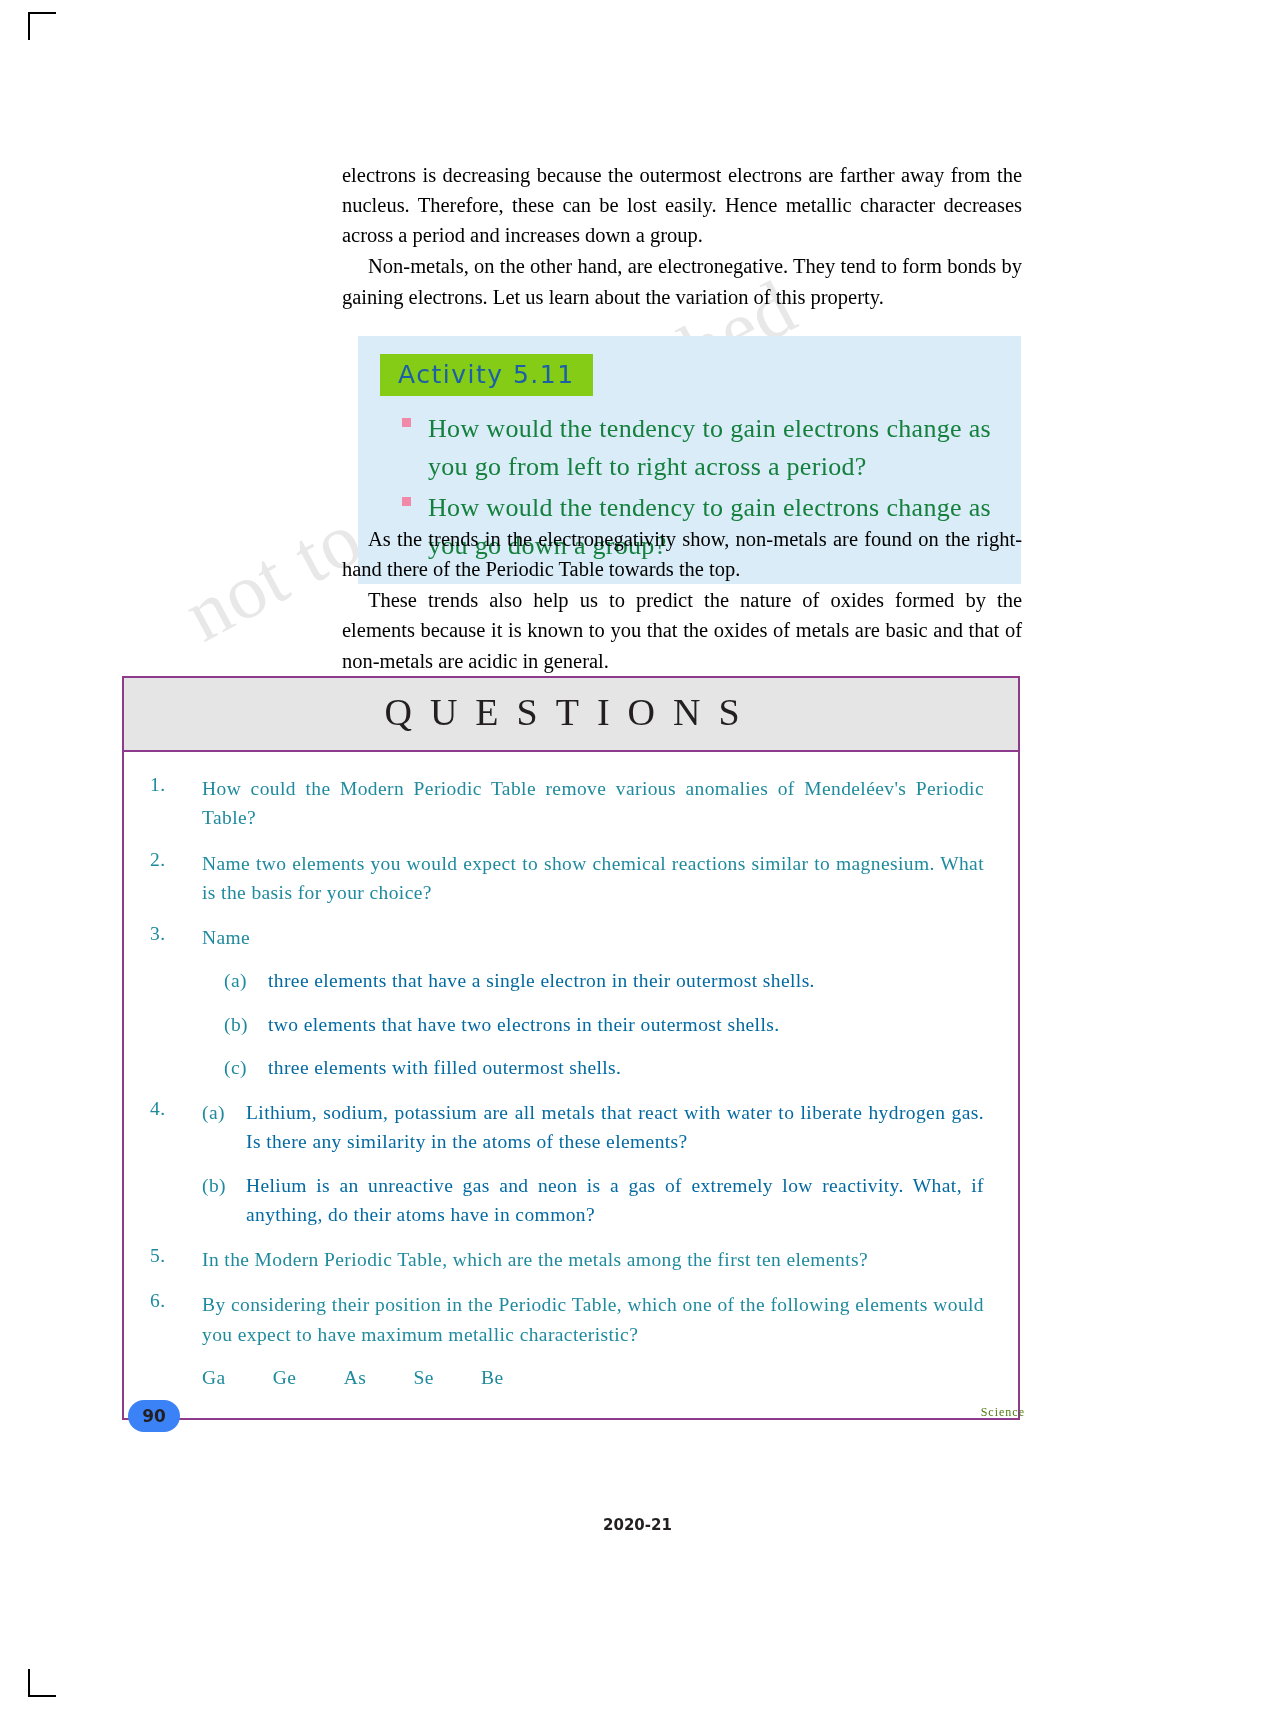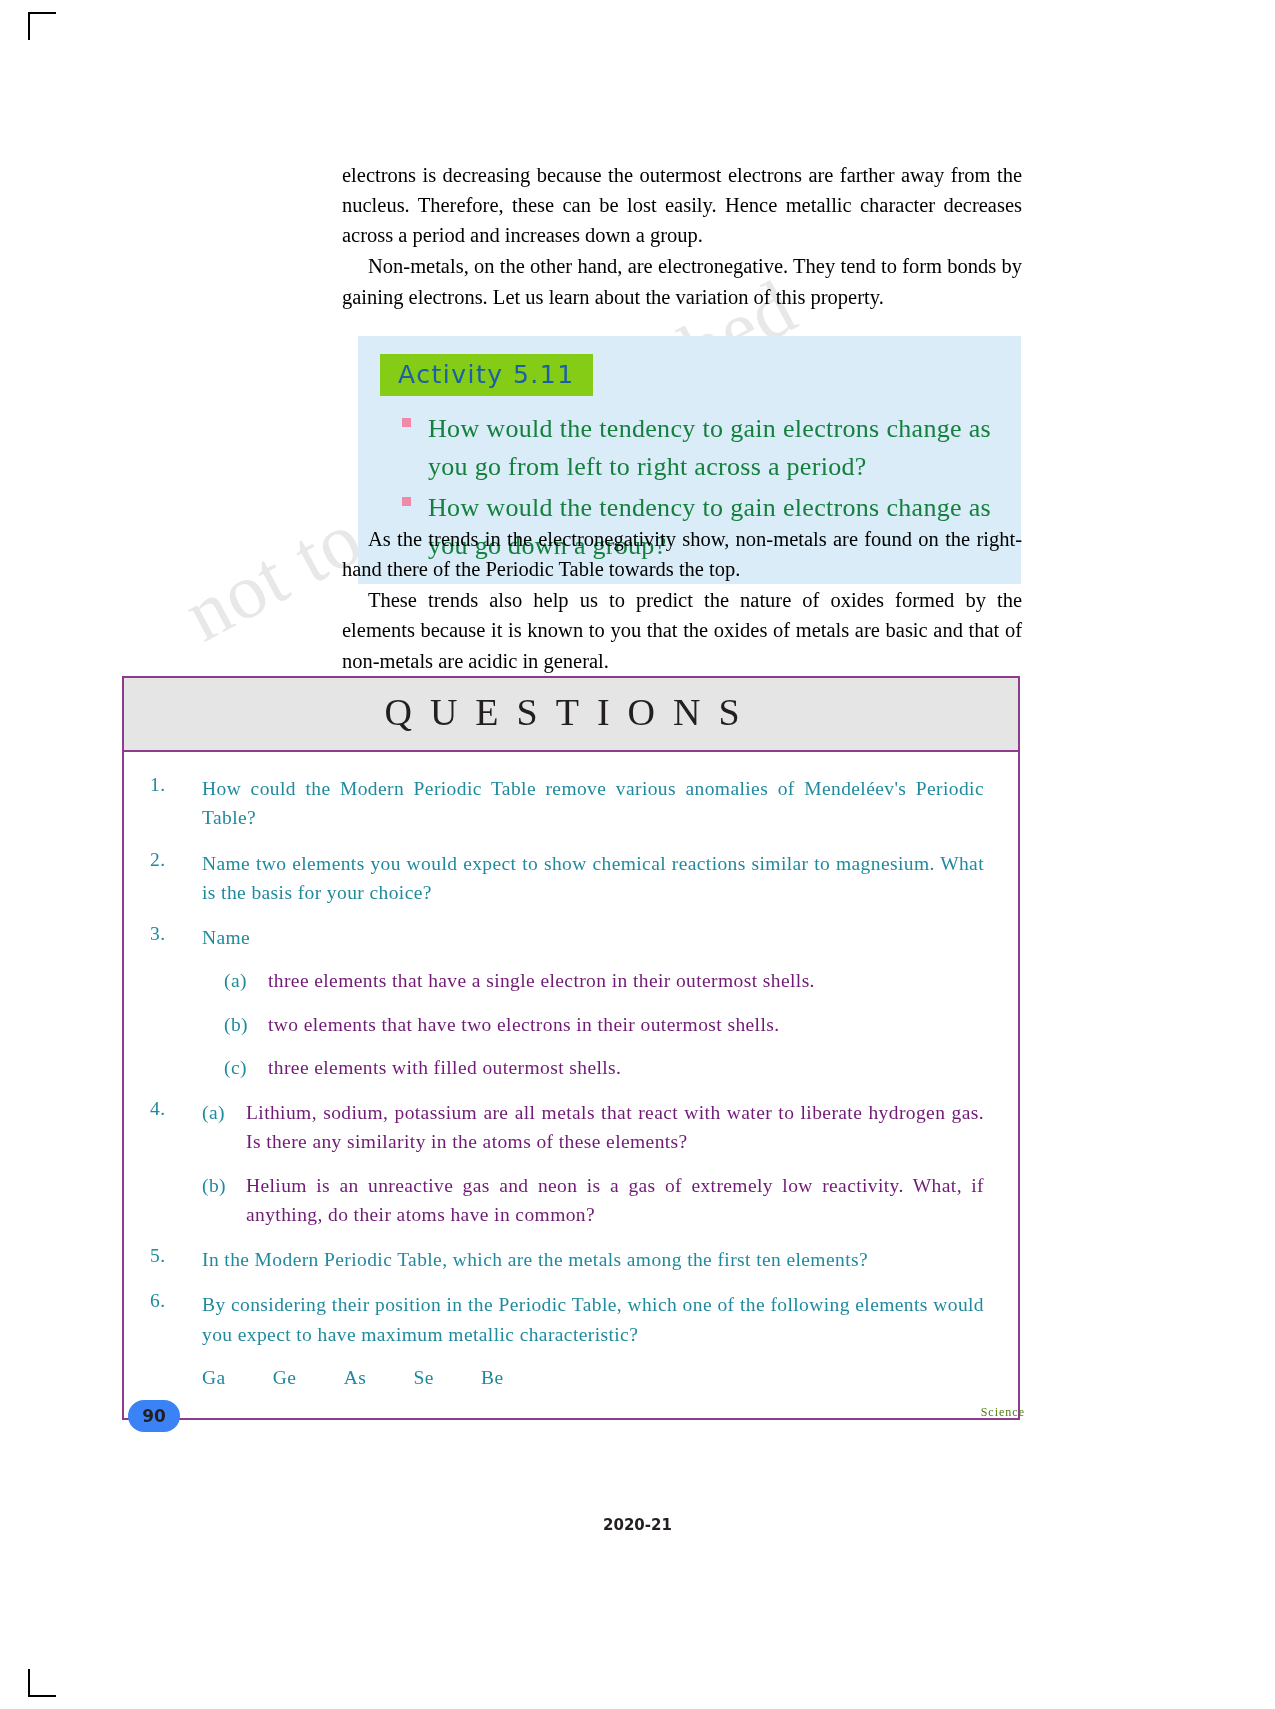--- a/index.html
+++ b/index.html
@@ -177,21 +177,21 @@
     flex: 0 0 44px;
     font-size: 19.5px;
     color: #1f8a9e;
     text-align: left;
     letter-spacing: 0.4px;
   }
   .sub-text {
     flex: 1 1 auto;
     font-size: 19.5px;
     line-height: 1.5;
-    color: #701a75;
+    color: #0369a1;
     text-align: justify;
     letter-spacing: 0.4px;
   }
   .q-sub-block { padding-left: 22px; }
   .q-options {
     margin-top: 14px;
     font-size: 19.5px;
     color: #1f8a9e;
     letter-spacing: 0.4px;
   }

